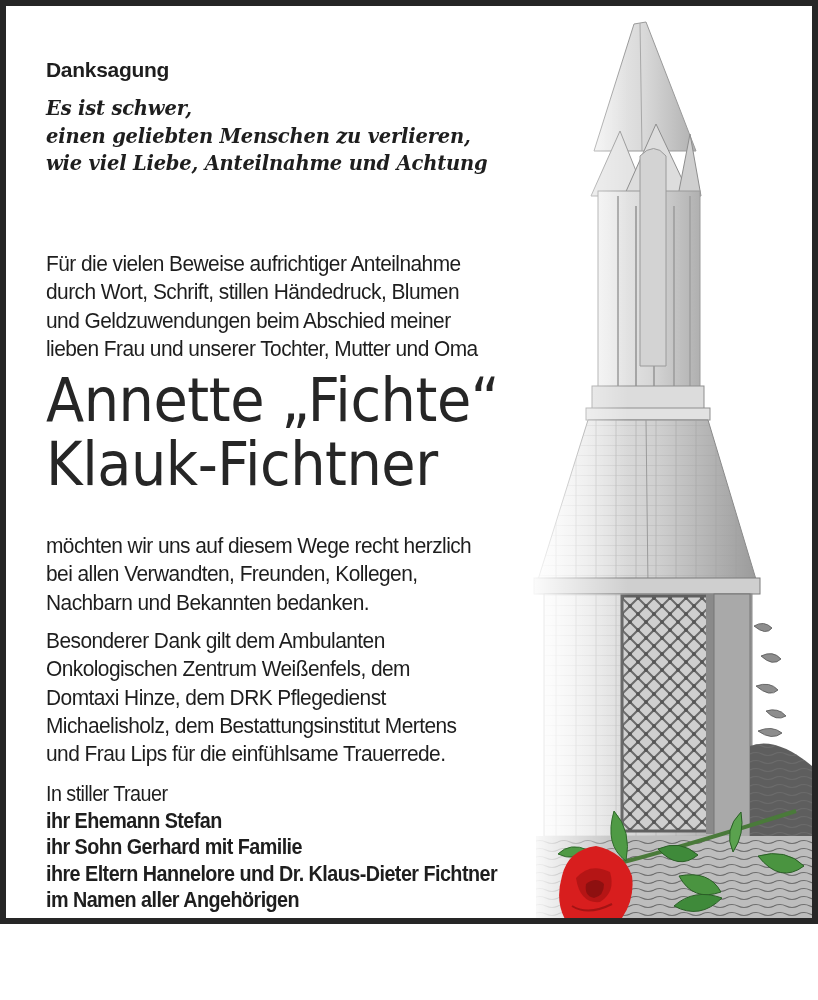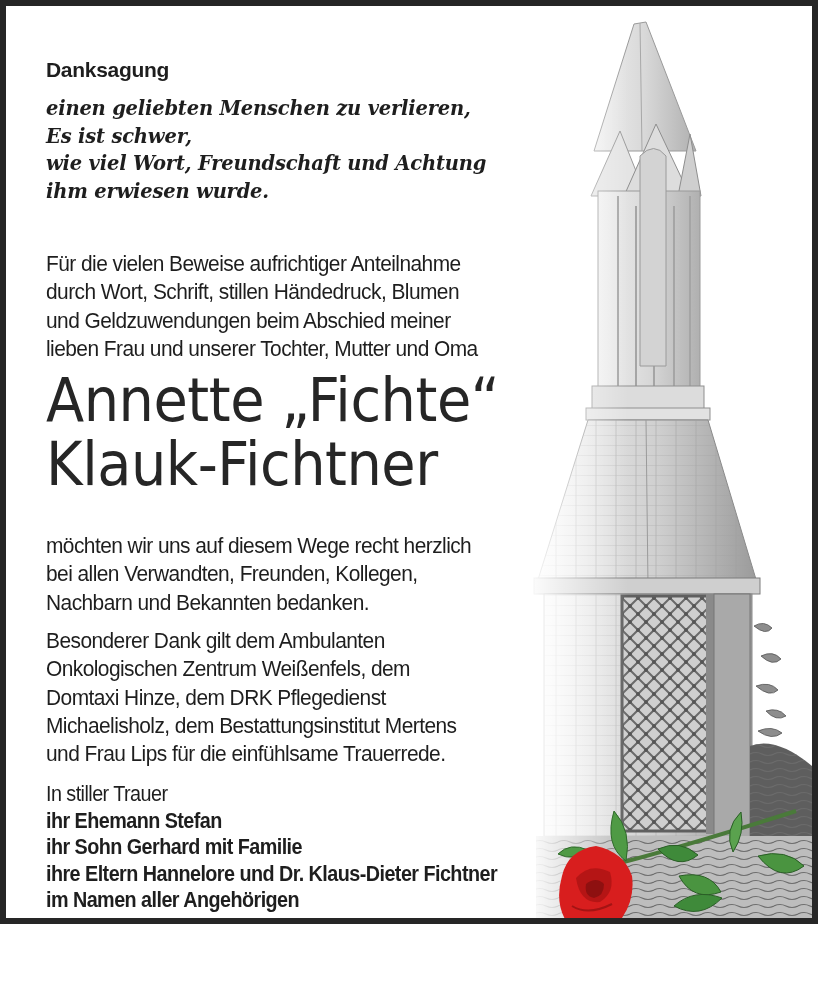--- a/index.html
+++ b/index.html
@@ -166,24 +166,23 @@
         <path d="M580 878 q10 -8 18 0 q0 12 -10 14 q-10 -2 -8 -14z" fill="#8e1010"></path>
         <path d="M566 900 q16 10 40 -2" stroke="#a31414" stroke-width="2" fill="none"></path>
       </g>
     </svg>
   </div>
 
   <div class="content">
     <div class="heading">Danksagung</div>
 
     <div class="poem">
+      <div>Es ist schwer,</div>
       <div>einen geliebten Menschen zu verlieren,</div>
-      <div>Es ist schwer,</div>
-      <div>wie viel Wort, Freundschaft und Achtung</div>
-      <div>ihm erwiesen wurde.</div>
+      <div>wie viel Liebe, Anteilnahme und Achtung</div>
     </div>
 
     <div class="para para1">
       <div>Für die vielen Beweise aufrichtiger Anteilnahme</div>
       <div>durch Wort, Schrift, stillen Händedruck, Blumen</div>
       <div>und Geldzuwendungen beim Abschied meiner</div>
       <div>lieben Frau und unserer Tochter, Mutter und Oma</div>
     </div>
 
     <div class="name">

